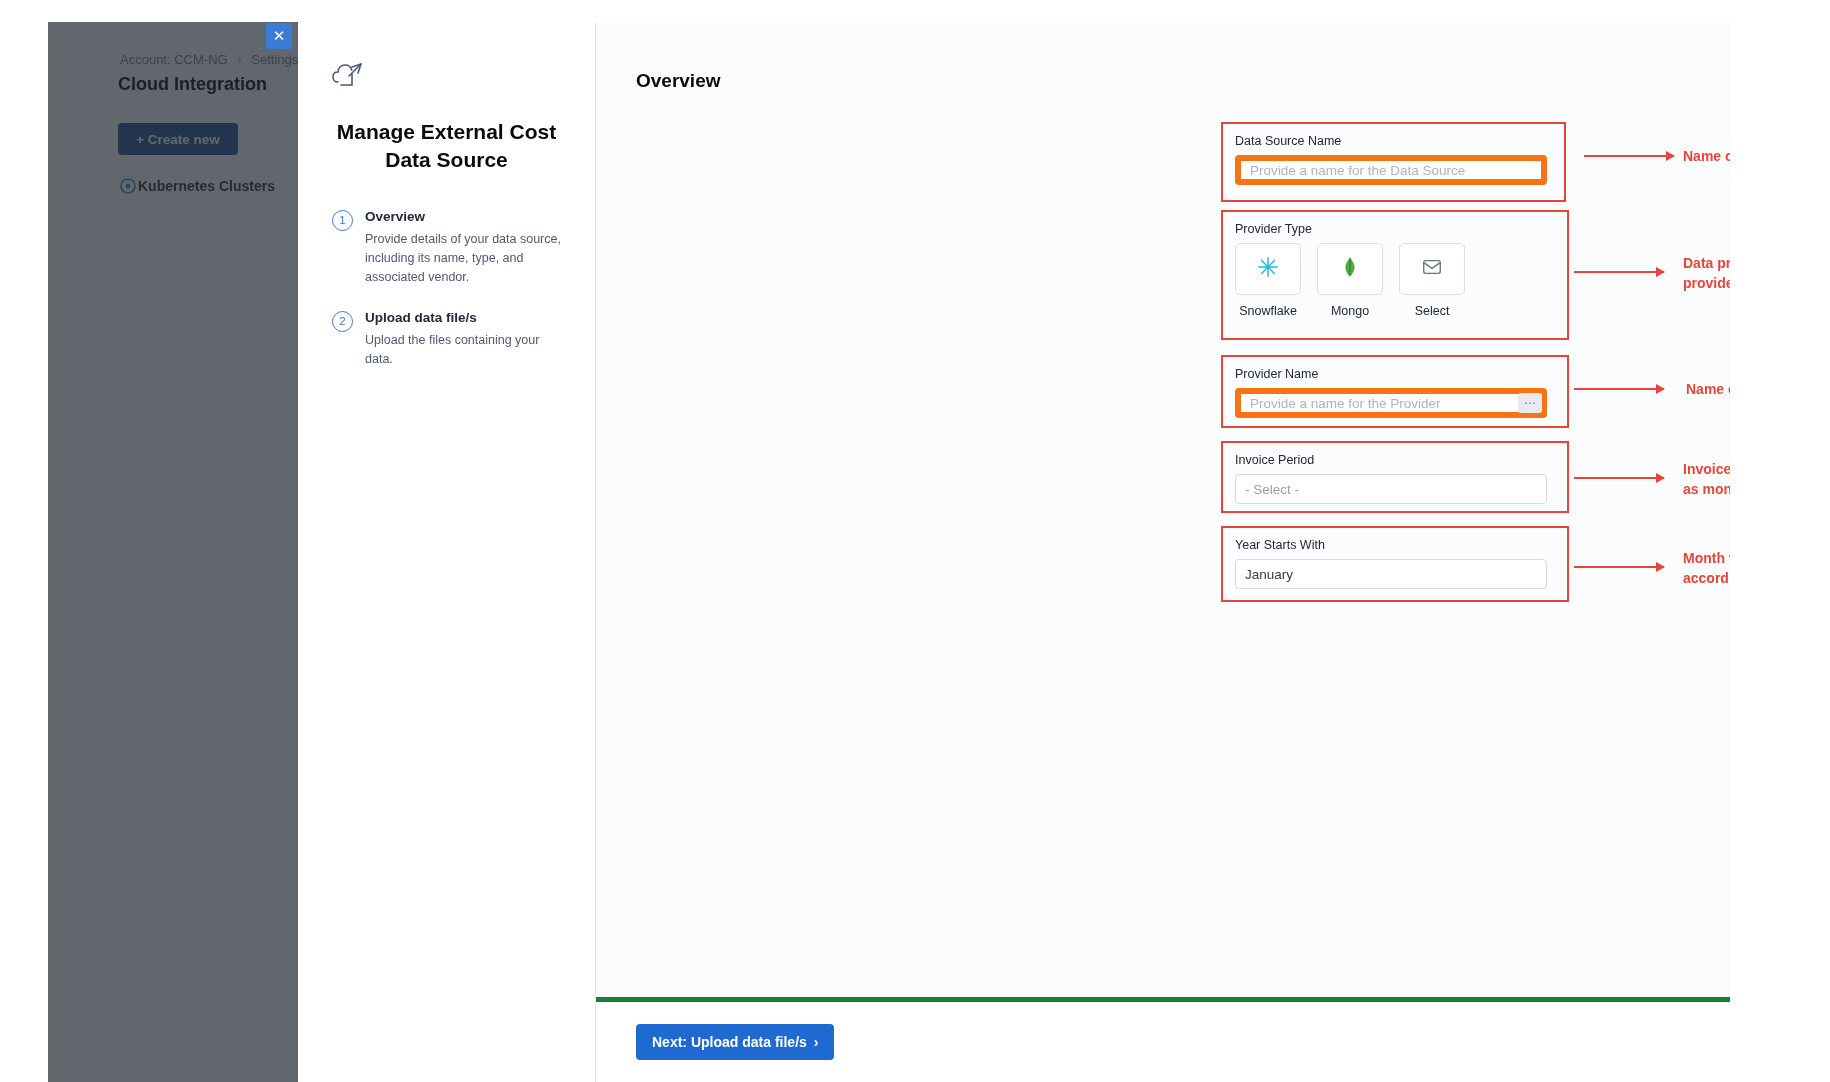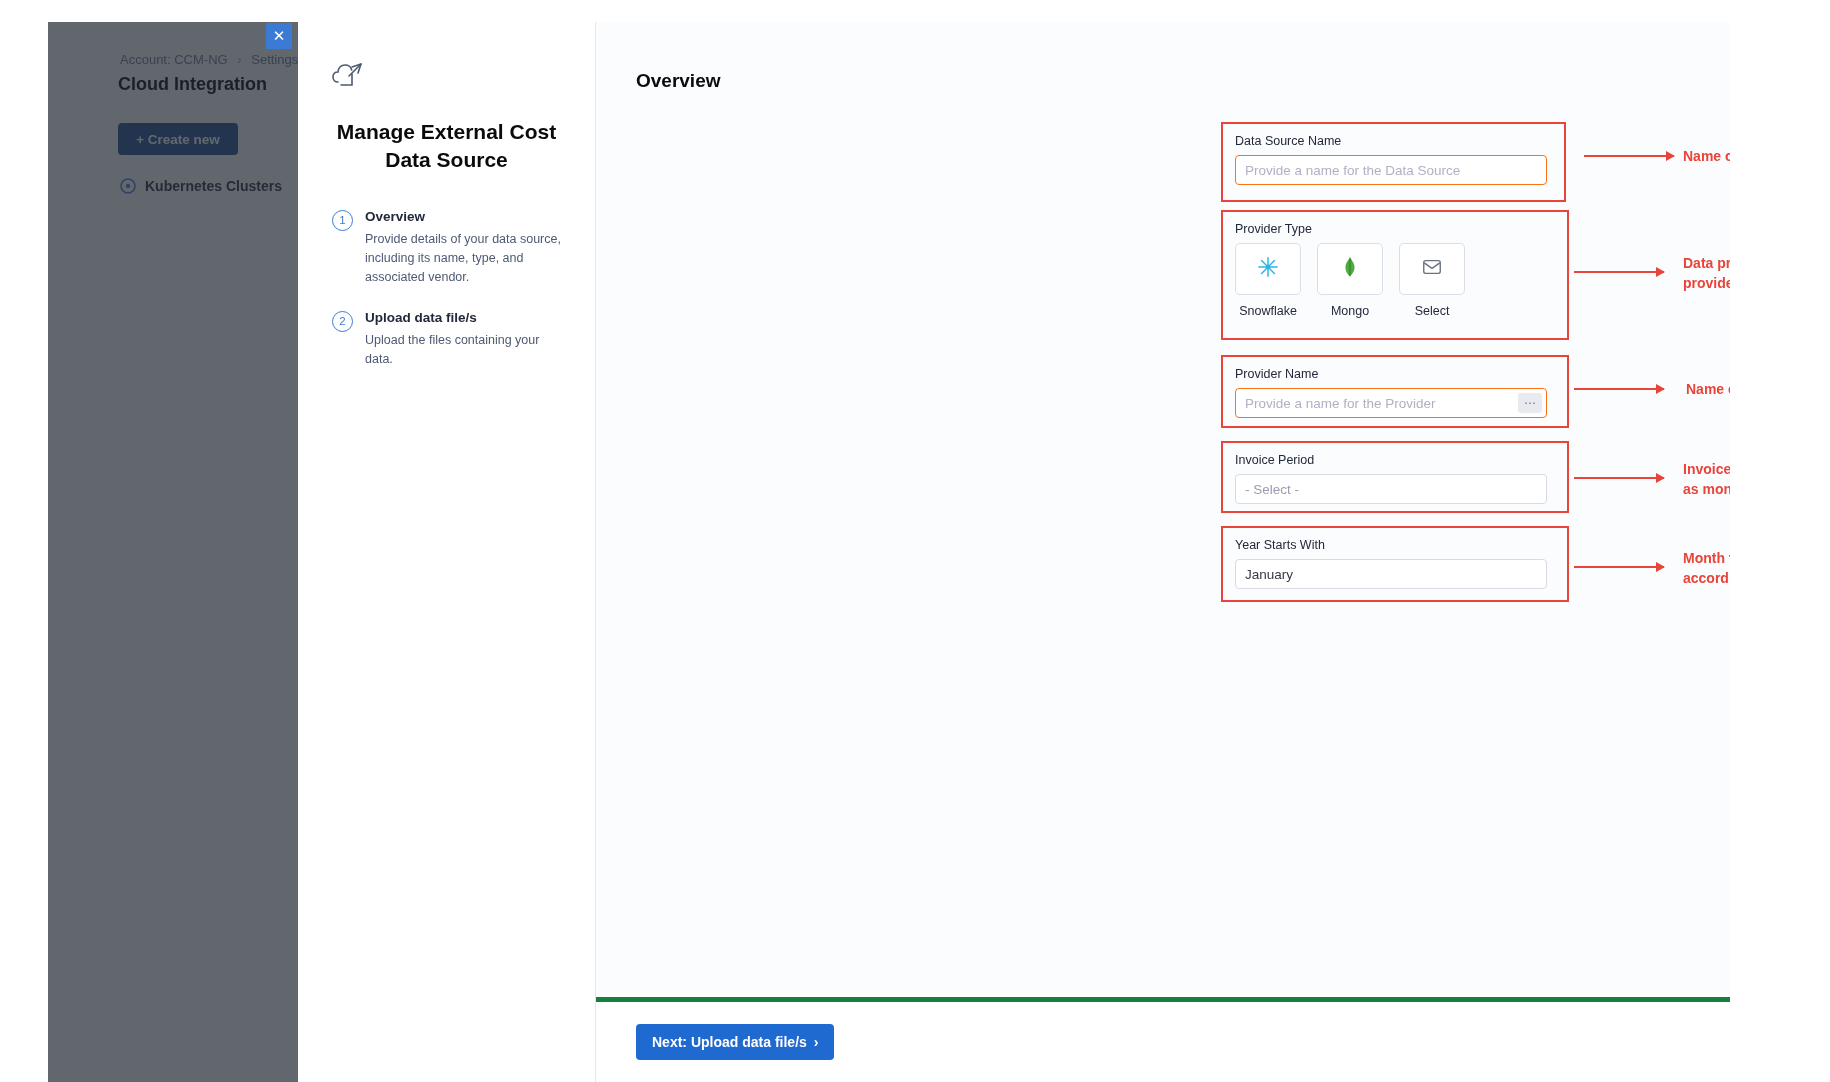--- a/index.html
+++ b/index.html
@@ -58,21 +58,21 @@
     justify-content: center;
     gap: 5px;
     border: none;
     cursor: pointer;
   }
   .k8s-row {
     position: absolute;
     left: 72px; top: 156px;
     display: flex;
     align-items: center;
-    gap: 9px;
+    gap: 2px;
     font-size: 14px;
     font-weight: bold;
     color: #22293a;
   }
   .k8s-icon {
     width: 16px; height: 16px;
     color: #3b7bd4;
     display: inline-block;
   }
   .bg-dim {
@@ -174,21 +174,21 @@
   }
 
   .field-label {
     font-size: 12.5px;
     color: #22293a;
     margin-bottom: 7px;
   }
   .text-input {
     width: 312px;
     height: 30px;
-    border: 1px solid #f97316;
+    border: 6px solid #f97316;
     border-radius: 4px;
     background: #ffffff;
     font-size: 13.5px;
     color: #0c4a6e;
     padding: 0 9px;
     font-family: "Liberation Sans", sans-serif;
     outline: none;
   }
   .text-input::placeholder { color: #b0b1c4; }
 

